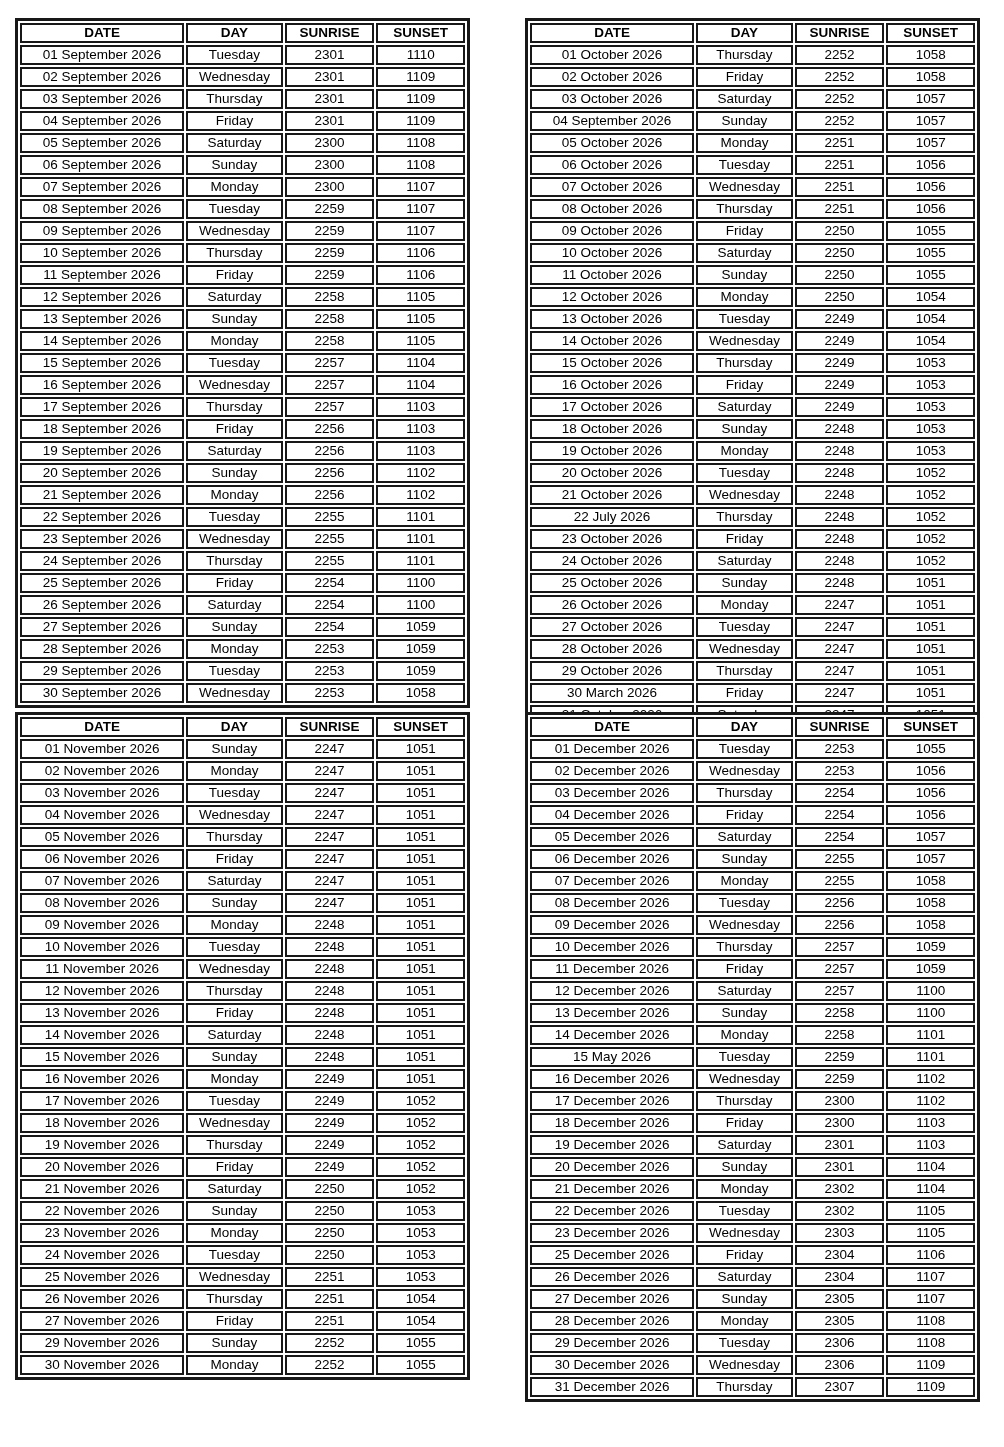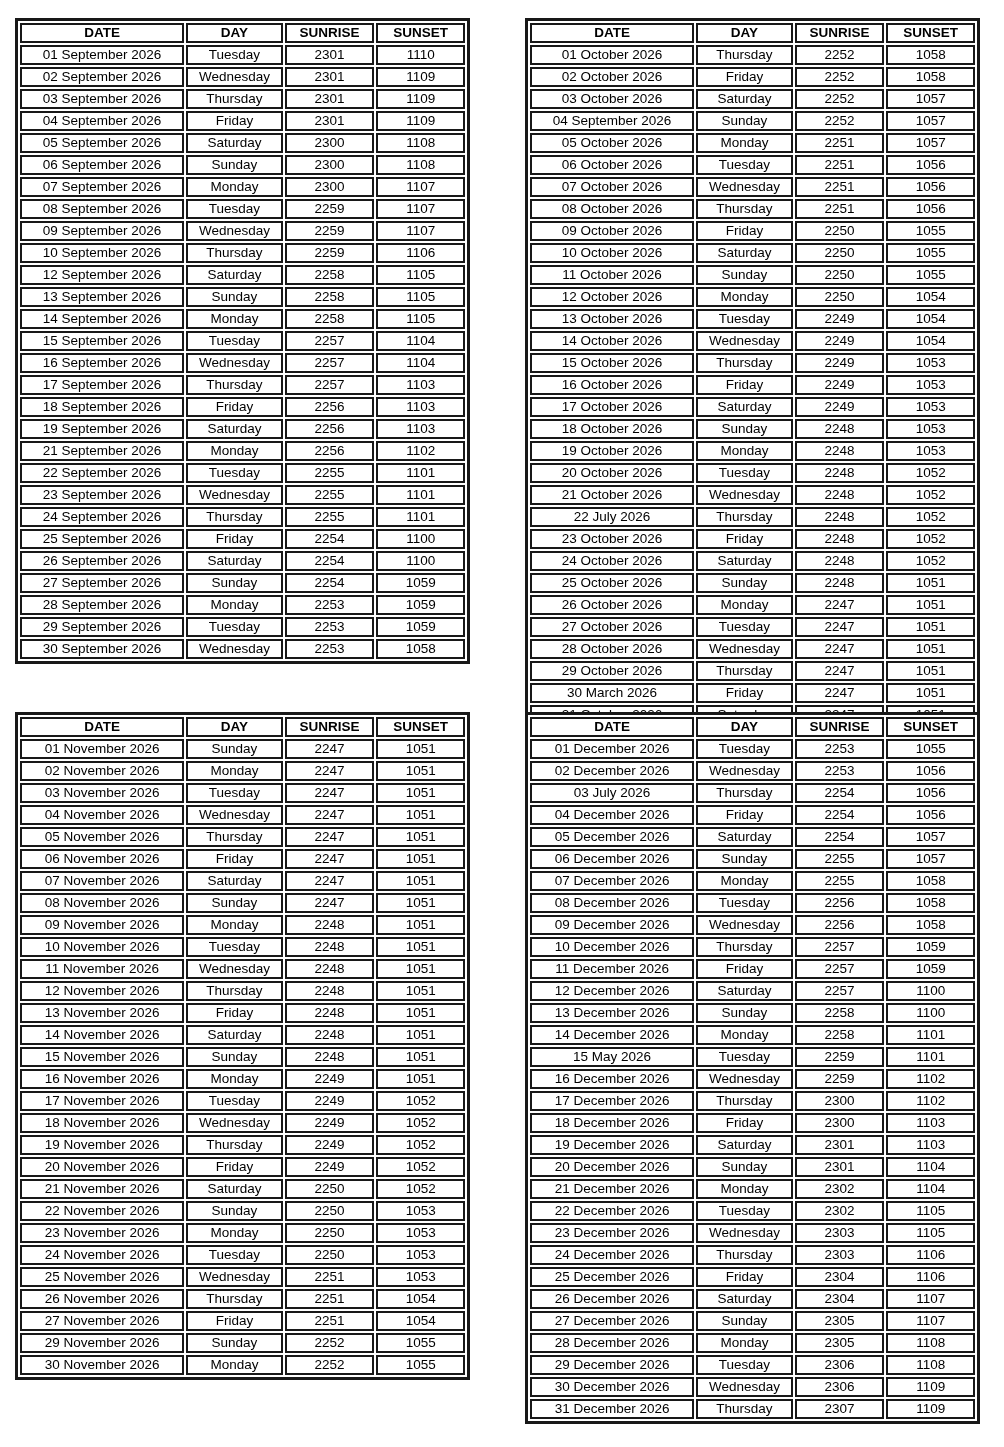--- a/index.html
+++ b/index.html
@@ -119,20 +119,26 @@
             <td>2259</td>
             <td>1107</td>
           </tr>
           <tr>
             <td>10 September 2026</td>
             <td>Thursday</td>
             <td>2259</td>
             <td>1106</td>
           </tr>
           <tr>
+            <td>11 September 2026</td>
+            <td>Friday</td>
+            <td>2259</td>
+            <td>1106</td>
+          </tr>
+          <tr>
             <td>12 September 2026</td>
             <td>Saturday</td>
             <td>2258</td>
             <td>1105</td>
           </tr>
           <tr>
             <td>13 September 2026</td>
             <td>Sunday</td>
             <td>2258</td>
             <td>1105</td>
@@ -165,20 +171,26 @@
             <td>18 September 2026</td>
             <td>Friday</td>
             <td>2256</td>
             <td>1103</td>
           </tr>
           <tr>
             <td>19 September 2026</td>
             <td>Saturday</td>
             <td>2256</td>
             <td>1103</td>
+          </tr>
+          <tr>
+            <td>20 September 2026</td>
+            <td>Sunday</td>
+            <td>2256</td>
+            <td>1102</td>
           </tr>
           <tr>
             <td>21 September 2026</td>
             <td>Monday</td>
             <td>2256</td>
             <td>1102</td>
           </tr>
           <tr>
             <td>22 September 2026</td>
             <td>Tuesday</td>
@@ -662,21 +674,21 @@
             <td>2253</td>
             <td>1055</td>
           </tr>
           <tr>
             <td>02 December 2026</td>
             <td>Wednesday</td>
             <td>2253</td>
             <td>1056</td>
           </tr>
           <tr>
-            <td>03 July 2026</td>
+            <td>03 December 2026</td>
             <td>Thursday</td>
             <td>2254</td>
             <td>1056</td>
           </tr>
           <tr>
             <td>04 December 2026</td>
             <td>Friday</td>
             <td>2254</td>
             <td>1056</td>
           </tr>
@@ -786,26 +798,20 @@
             <td>22 December 2026</td>
             <td>Tuesday</td>
             <td>2302</td>
             <td>1105</td>
           </tr>
           <tr>
             <td>23 December 2026</td>
             <td>Wednesday</td>
             <td>2303</td>
             <td>1105</td>
-          </tr>
-          <tr>
-            <td>24 December 2026</td>
-            <td>Thursday</td>
-            <td>2303</td>
-            <td>1106</td>
           </tr>
           <tr>
             <td>25 December 2026</td>
             <td>Friday</td>
             <td>2304</td>
             <td>1106</td>
           </tr>
           <tr>
             <td>26 December 2026</td>
             <td>Saturday</td>

